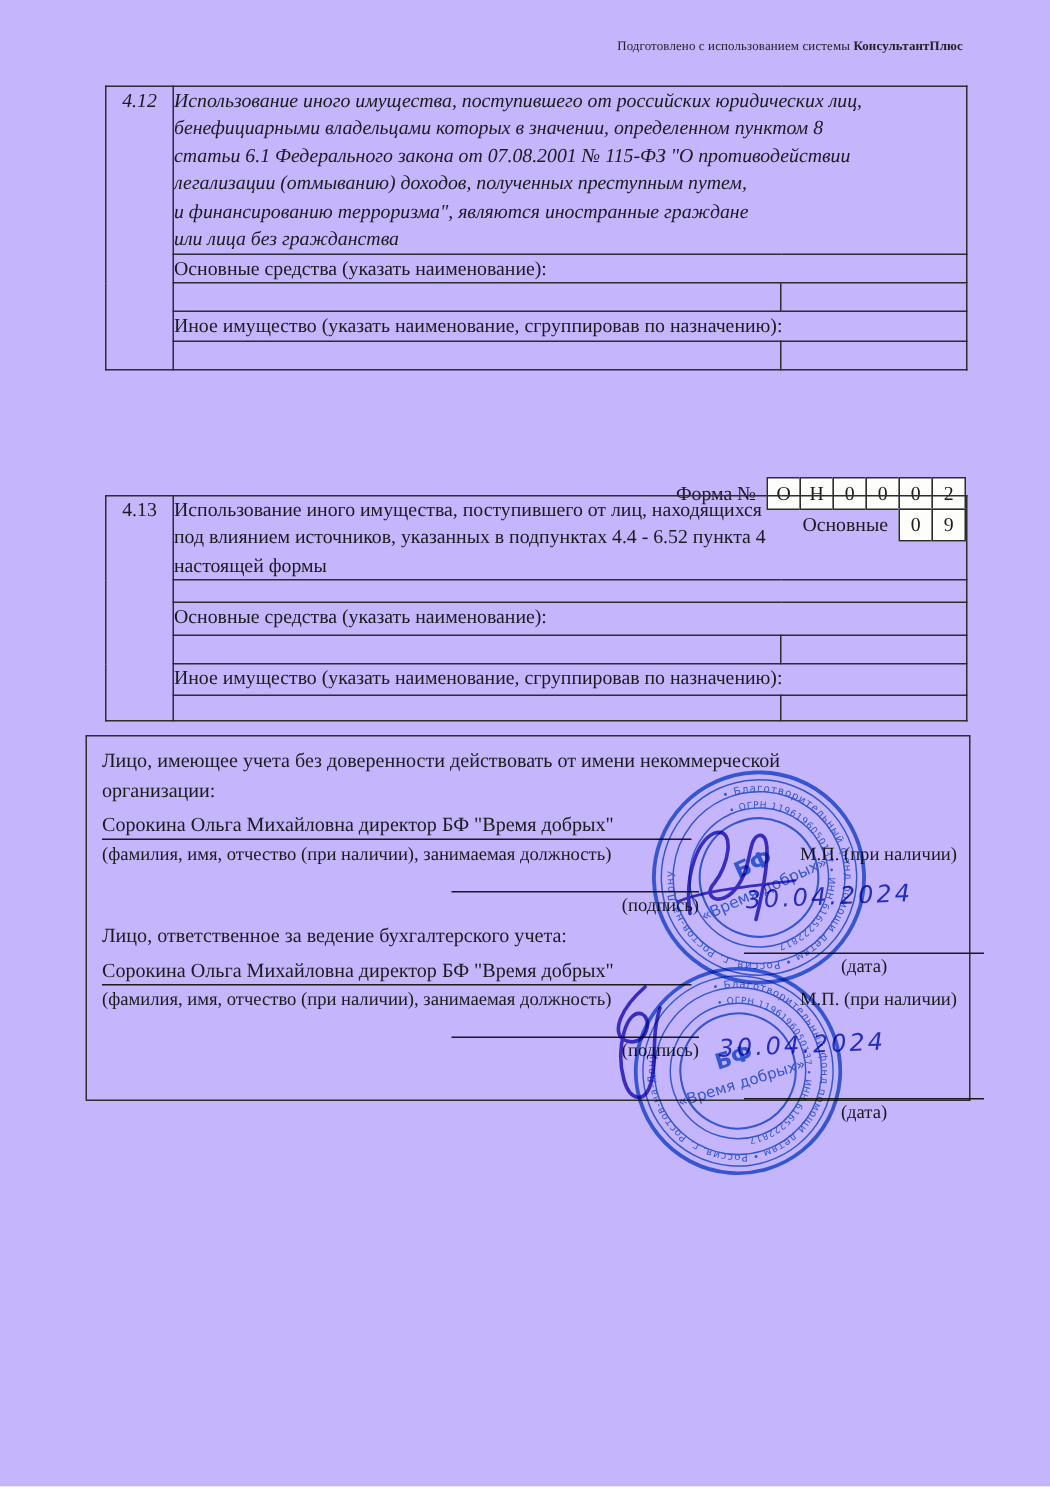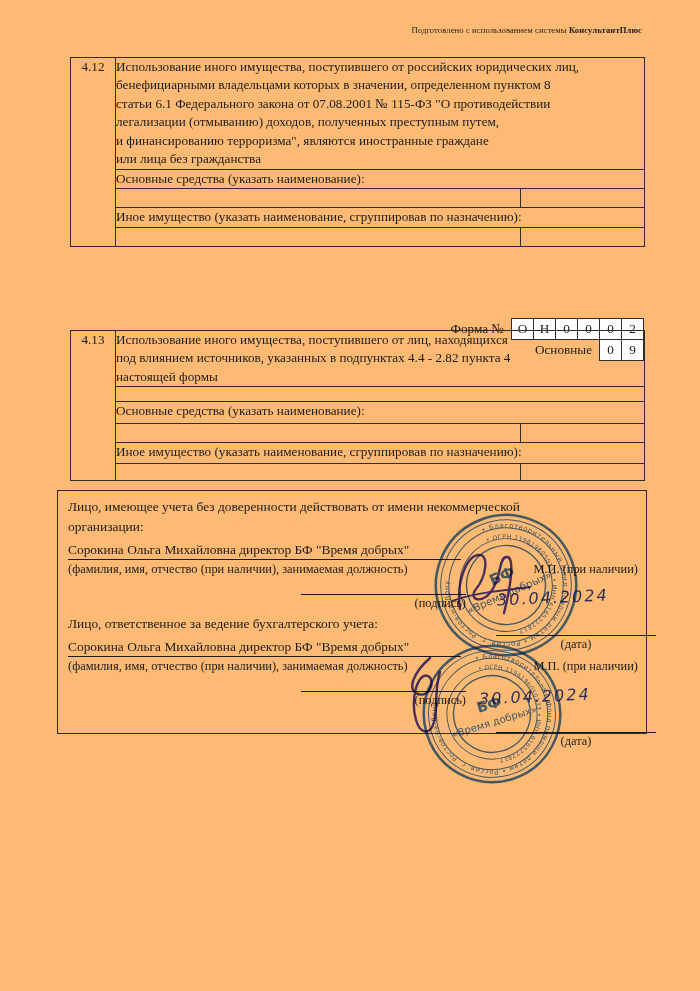--- a/index.html
+++ b/index.html
@@ -1,18 +1,18 @@
 <!DOCTYPE html>
 <html><head>
 <meta charset="utf-8">
 <style>
   html,body { margin:0; padding:0; background:#ffffff; }
   .page {
     position:relative; width:700px; height:991px; margin:0 auto;
-    background:#fdba74; overflow:hidden;
+    background:#c4b5fd; overflow:hidden;
     font-family:"Liberation Serif", serif; color:#1b1b1b;
   }
   .prepared-note {
     position:absolute; top:25px; right:58px; font-size:8.6px; color:#222;
     letter-spacing:.1px;
   }
   .prepared-note b { font-weight:bold; }
 
   table.doc-table { position:absolute; left:70px; border-collapse:collapse; table-layout:fixed; }
   table.doc-table td {
@@ -69,21 +69,21 @@
 
   <div class="prepared-note"><span>Подготовлено с использованием системы </span><b>КонсультантПлюс</b></div>
 
   <table class="doc-table" style="top:57px;">
     <colgroup>
         <col style="width:45px">
         <col style="width:405px">
         <col style="width:124px">
       </colgroup>
     <tbody>
-        <tr style="height:112px;">
+        <tr style="height:112px;font-style:italic;">
       <td class="num-cell" rowspan="5">4.12</td>
       <td class="desc-cell" colspan="2">Использование иного имущества, поступившего от российских юридических лиц,
 бенефициарными владельцами которых в значении, определенном пунктом 8
 статьи 6.1 Федерального закона от 07.08.2001 № 115-ФЗ "О противодействии
 легализации (отмыванию) доходов, полученных преступным путем,
 и финансированию терроризма", являются иностранные граждане
 или лица без гражданства</td>
     </tr>
     <tr style="height:19px;">
       <td class="label-cell" colspan="2">Основные средства (указать наименование):</td>
@@ -122,21 +122,21 @@
   <table class="doc-table" style="top:330px;">
     <colgroup>
         <col style="width:45px">
         <col style="width:405px">
         <col style="width:124px">
       </colgroup>
     <tbody>
         <tr style="height:55px;">
       <td class="num-cell" rowspan="6">4.13</td>
       <td class="desc-cell" colspan="2">Использование иного имущества, поступившего от лиц, находящихся
-под влиянием источников, указанных в подпунктах 4.4 - 2.82 пункта 4
+под влиянием источников, указанных в подпунктах 4.4 - 6.52 пункта 4
 настоящей формы</td>
     </tr>
     <tr style="height:15px;">
       <td class="blank-cell" colspan="2"></td>
     </tr>
     <tr style="height:22px;">
       <td class="label-cell" colspan="2">Основные средства (указать наименование):</td>
     </tr>
     <tr style="height:19px;">
       <td class="blank-cell"></td>

